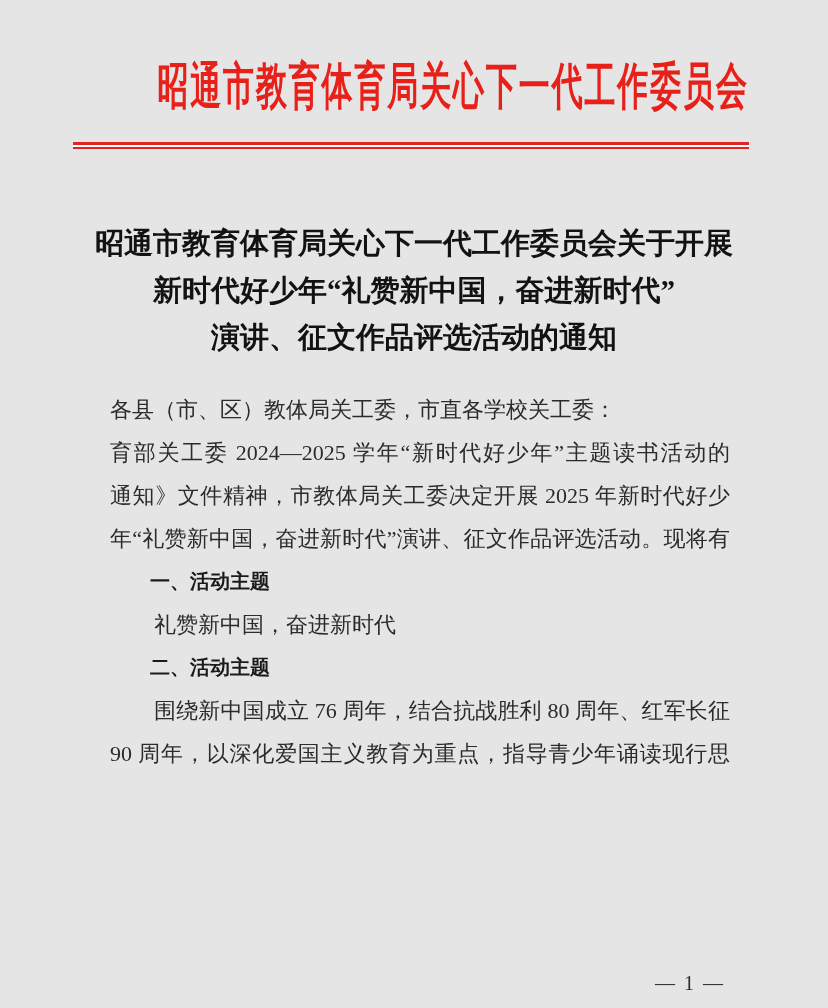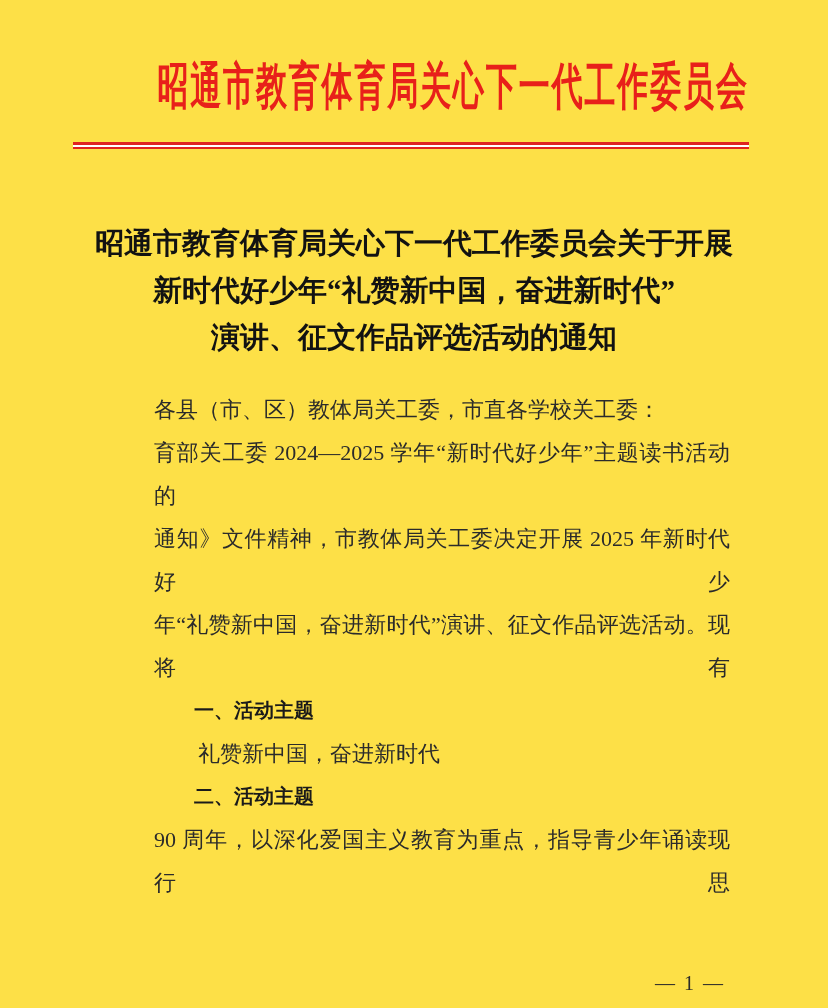--- a/index.html
+++ b/index.html
@@ -5,21 +5,21 @@
   html, body { margin: 0; padding: 0; }
   body {
     width: 828px; height: 1008px;
     background: #ffffff;
     font-family: "Liberation Serif", serif;
     position: relative;
     overflow: hidden;
   }
   .page {
     position: absolute; inset: 0;
-    background: #fde047;
+    background: #e5e5e5;
   }
   
   .org {
     position: absolute;
     top: 58px; left: 0; width: 828px;
     text-align: center;
     color: #e8201a;
     font-weight: bold;
     font-size: 50px;
     line-height: 56px;
@@ -52,21 +52,21 @@
   }
   
   .content {
     position: absolute;
     top: 388px; left: 110px; width: 620px;
     color: #2b2b2b;
     font-size: 22px;
     line-height: 43px;
     font-family: "Liberation Serif", serif;
   }
-  .ln { white-space: nowrap; margin-left: 44px; }
+  .ln { white-space: nowrap; }
   .indent { text-indent: 2em; }
   .just {
     white-space: normal;
     text-align: justify;
     text-align-last: justify;
   }
   .head {
     font-family: "Liberation Sans", sans-serif;
     font-weight: bold;
     font-size: 20px;
@@ -99,18 +99,19 @@
   </div>
 
   <div class="content">
     <div class="ln">各县（市、区）教体局关工委，市直各学校关工委：</div>
     <div class="ln just">育部关工委 2024—2025 学年“新时代好少年”主题读书活动的</div>
     <div class="ln just">通知》文件精神，市教体局关工委决定开展 2025 年新时代好少</div>
     <div class="ln just">年“礼赞新中国，奋进新时代”演讲、征文作品评选活动。现将有</div>
     <div class="ln head indent">一、活动主题</div>
     <div class="ln indent">礼赞新中国，奋进新时代</div>
     <div class="ln head indent">二、活动主题</div>
+    <div class="ln just indent">围绕新中国成立 76 周年，结合抗战胜利 80 周年、红军长征</div>
     <div class="ln just">90 周年，以深化爱国主义教育为重点，指导青少年诵读现行思</div>
   </div>
 
   <div class="pageno">— 1 —</div>
 
 </div>
 
 </body></html>

